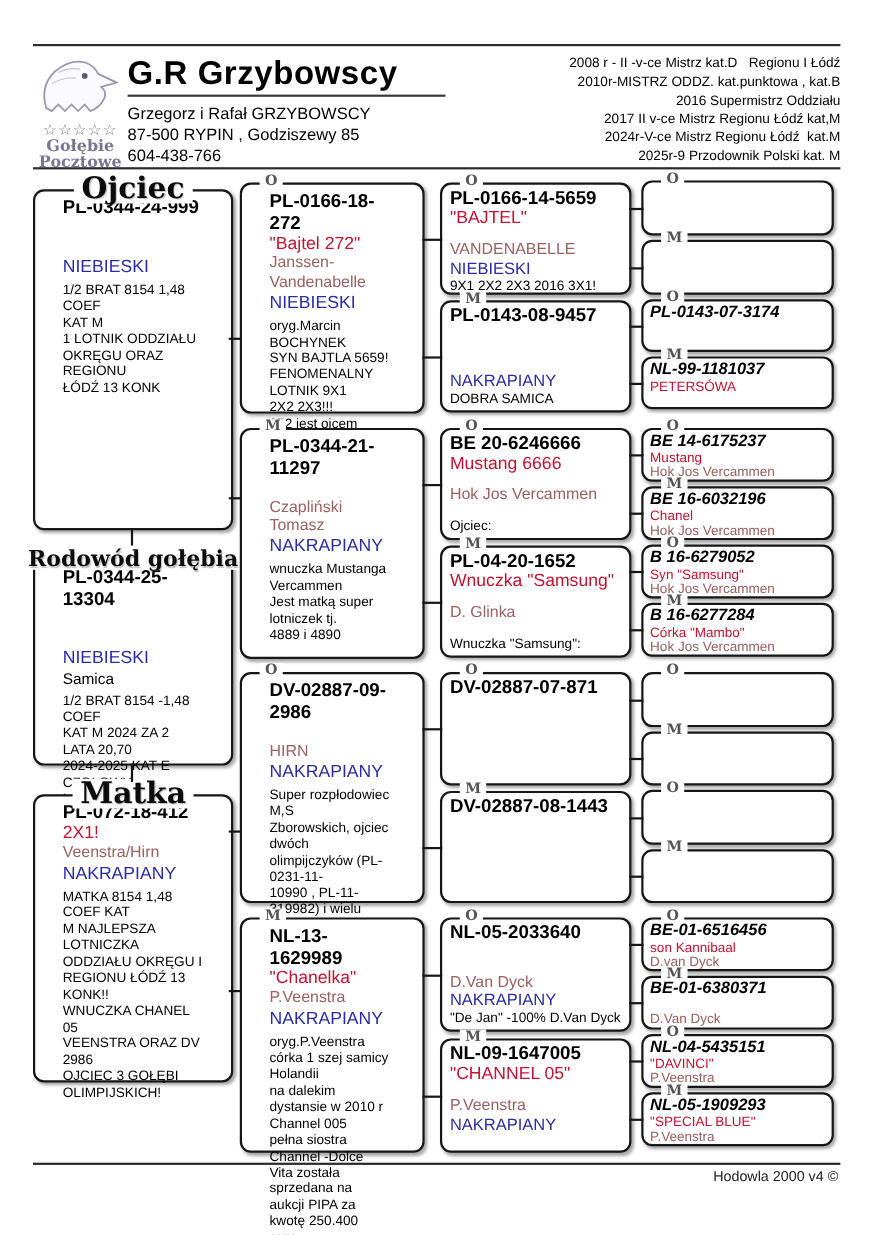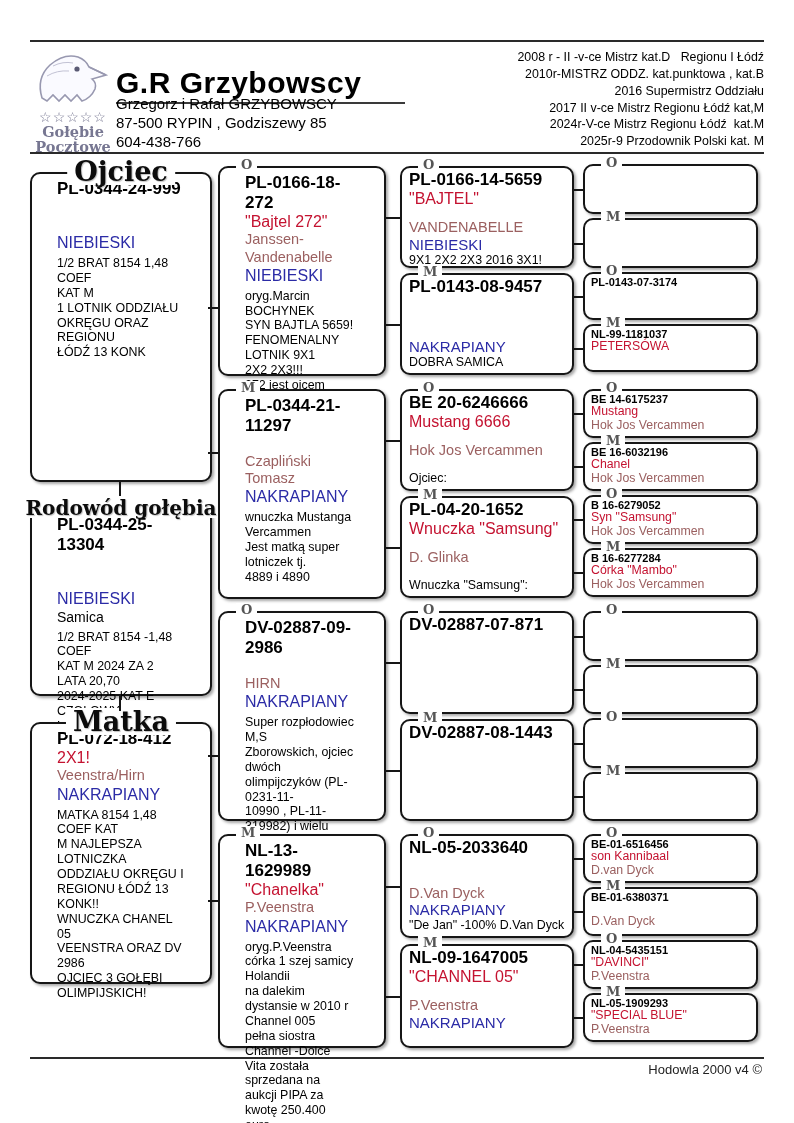--- a/index.html
+++ b/index.html
@@ -3,21 +3,21 @@
 <meta charset="utf-8">
 <style>
   html,body{margin:0;padding:0;background:#fff;}
   .page{position:relative;width:794px;height:1123px;margin:0 auto;background:#fff;
         font-family:"Liberation Sans", sans-serif;color:#000;overflow:hidden;}
   .rule{position:absolute;height:0;border-top:2px solid #2a2a2a;}
   
   .logo{position:absolute;left:31px;top:52px;width:84px;text-align:center;color:var(--logo_slate);}
   .logo .stars{font-size:14px;letter-spacing:1px;line-height:1;margin-top:-4px;}
   .logo .lw{font-family:"DejaVu Serif",serif;font-weight:bold;font-size:14.5px;line-height:1.05;}
-  .htitle{position:absolute;left:116px;top:66px;font-size:30px;font-weight:bold;
+  .htitle{position:absolute;left:116px;top:50px;font-size:30px;font-weight:bold;
           letter-spacing:.5px;border-bottom:2px solid #3a3a3a;padding:0 44px 2px 0;white-space:nowrap;}
   .haddr{position:absolute;left:116px;top:94px;font-size:15px;line-height:1.28;}
   .ach{position:absolute;right:30px;top:49px;text-align:right;font-size:12.4px;line-height:1.36;}
   .ach div{white-space:pre;}
   
   .pbox{position:absolute;background:#fff;border:2px solid #161616;border-radius:10px;
         box-shadow:2px 2px 3px rgba(0,0,0,.35);box-sizing:border-box;
         display:flex;flex-direction:column;padding:5px 25px;}
   .g3{padding:3px 7px;}
   .g4{padding:2px 6px;}
@@ -33,21 +33,21 @@
   .ln-color{font-size:16px;line-height:1.25;color:var(--blue);}
   .ln-sex{font-size:14px;line-height:1.25;color:#000;}
   .ln-text{font-size:12.4px;line-height:1.2;white-space:pre-line;margin-top:3px;}
   .ln-small{font-size:12.4px;line-height:1.2;white-space:pre-line;}
   .ln-blank{flex:0 0 17px;}
   .ln-gap{flex:1 1 auto;}
   .g3 .ln-ring{line-height:1.1;}
   .g3 .ln-color{font-size:15px;line-height:1.15;}
   .g3 .ln-name{line-height:1.1;}
   .g3 .ln-breeder{line-height:1.12;margin-top:12px;}
-  .g4 .ln-ring{font-size:11px;line-height:1.12;}
+  .g4 .ln-ring{font-size:15px;line-height:1.12;font-style:italic;}
   .g4 .ln-name{font-size:12.3px;line-height:1.1;}
   .g4 .ln-breeder{font-size:12.3px;line-height:1.1;}
   .g4 .ln-blank{flex:0 0 12px;}
   
   .hline{position:absolute;height:2px;background:#161616;}
   .vline{position:absolute;width:2px;background:#161616;}
   
   .credit{position:absolute;right:32px;top:1062px;font-size:13px;color:#222;}
 </style>
 </head>

